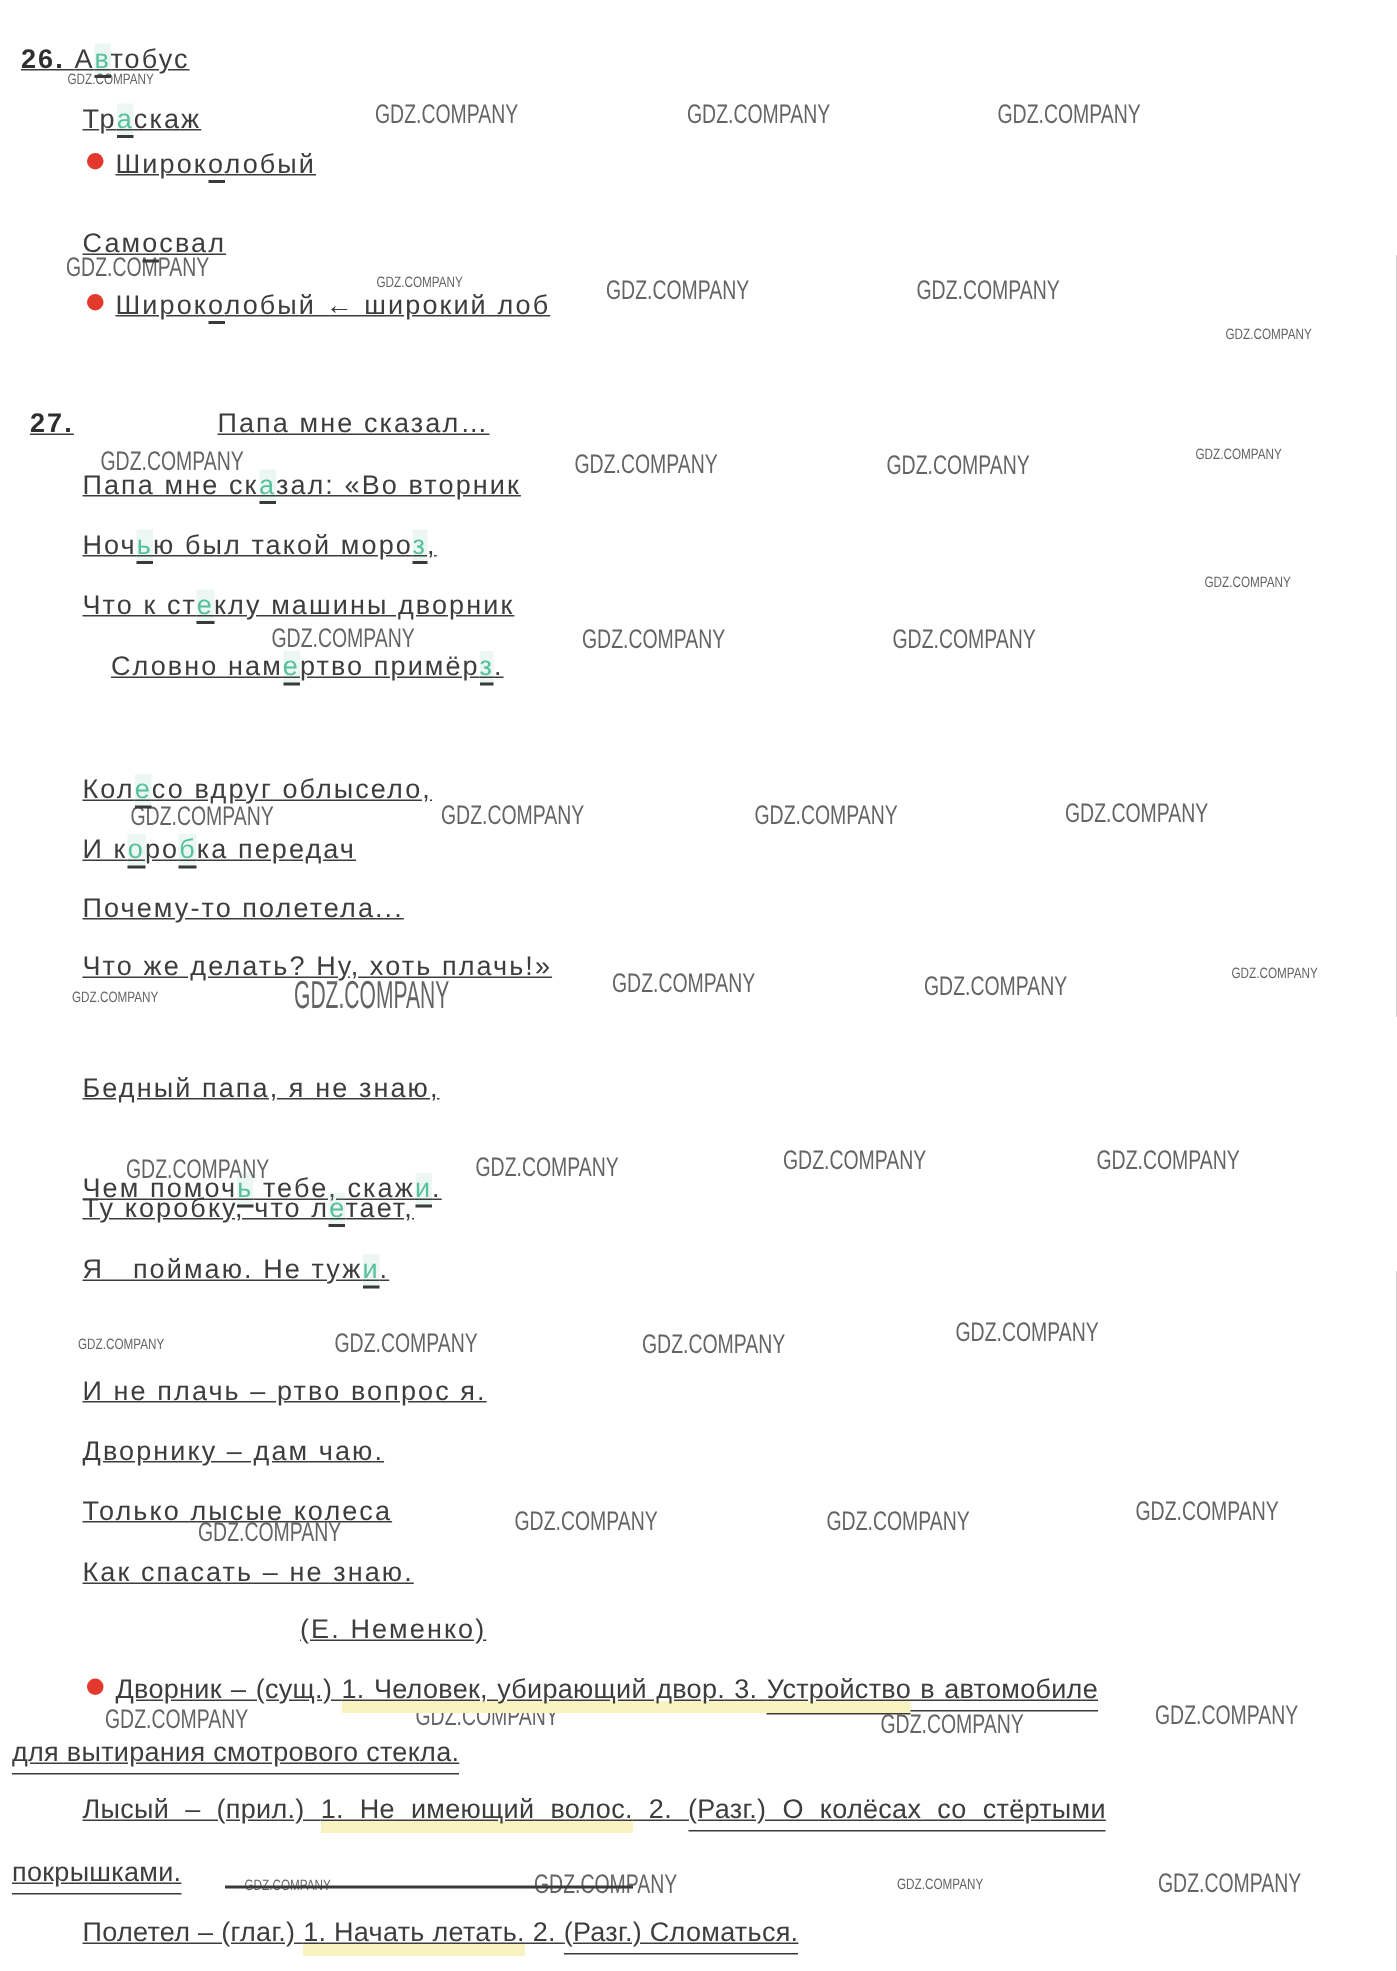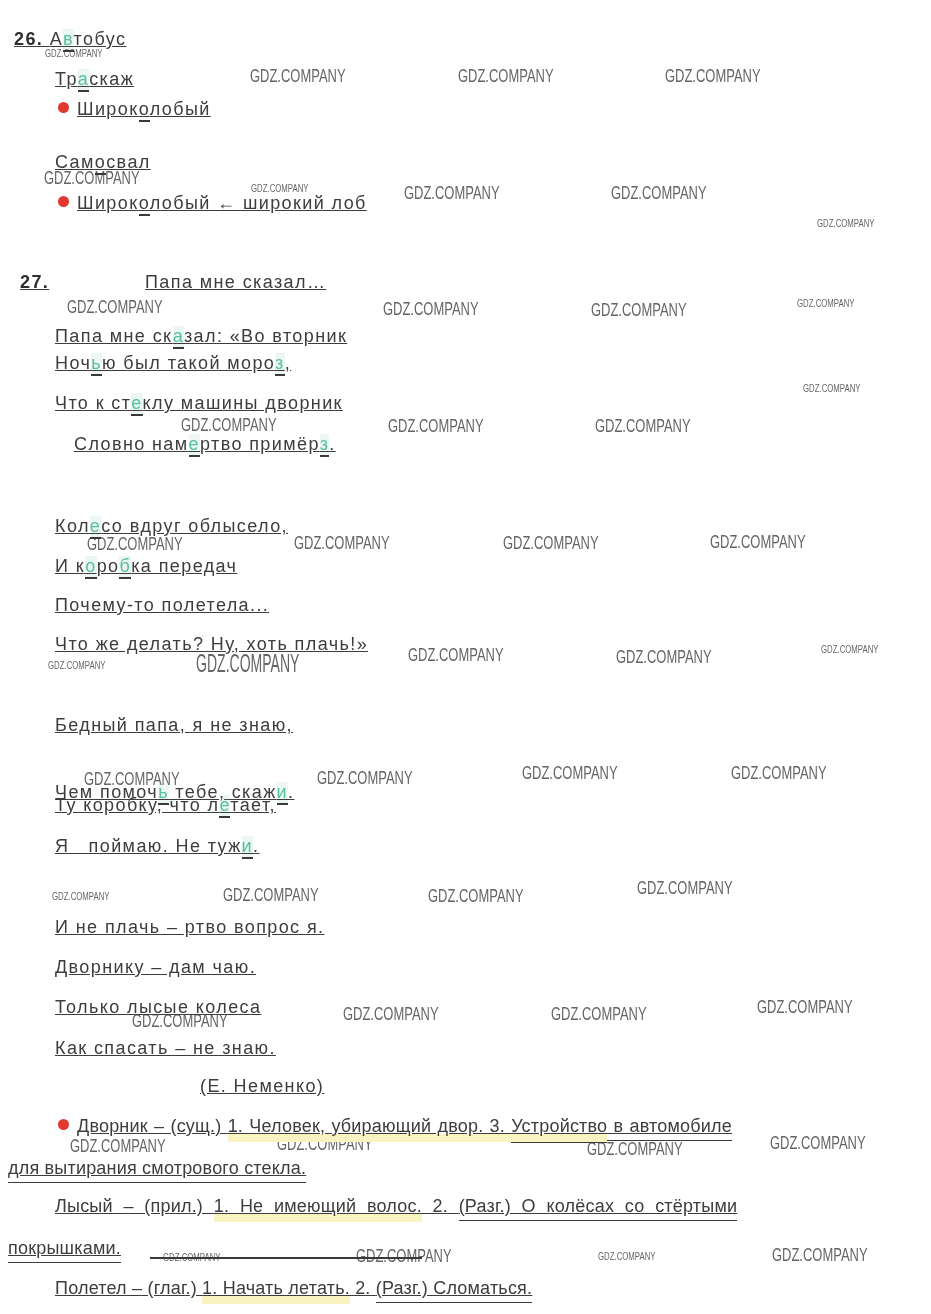--- a/index.html
+++ b/index.html
@@ -83,21 +83,21 @@
       <div class="wm wm-m" style="left: 772px; top: 1245px;">GDZ.COMPANY</div>
     </div>
   <div id="text-layer">
       <div class="line poem" style="left: 14px; top: 26px;"><span class="seg-b">26. </span><span class="">А</span><span class="seg-g seg-u">в</span><span class="">тобус</span></div>
       <div class="line poem" style="left: 55px; top: 66px;"><span class="">Тр</span><span class="seg-g seg-u">а</span><span class="">скаж</span></div>
       <div class="line poem" style="left: 58px; top: 96px; text-align: right;"><span class="dot"></span><span class="">Широк</span><span class="seg-u">о</span><span class="">лобый</span></div>
       <div class="line poem" style="left: 55px; top: 149px;"><span class="">Сам</span><span class="seg-u">о</span><span class="">свал</span></div>
       <div class="line poem" style="left: 58px; top: 190px;"><span class="dot"></span><span class="">Широк</span><span class="seg-u">о</span><span class="">лобый ← широкий лоб</span></div>
       <div class="line poem" style="left: 20px; top: 269px;"><span class="seg-b">27.</span></div>
       <div class="line poem" style="left: 145px; top: 269px;"><span class="">Папа мне сказал…</span></div>
-      <div class="line poem" style="left: 55px; top: 310px; margin-top: 13px;"><span class="">Папа мне ск</span><span class="seg-g seg-u">а</span><span class="">зал: «Во вторник</span></div>
+      <div class="line poem" style="left: 55px; top: 310px;"><span class="">Папа мне ск</span><span class="seg-g seg-u">а</span><span class="">зал: «Во вторник</span></div>
       <div class="line poem" style="left: 55px; top: 350px;"><span class="">Ноч</span><span class="seg-g seg-u">ь</span><span class="">ю был такой моро</span><span class="seg-g seg-u">з</span><span class="">,</span></div>
       <div class="line poem" style="left: 55px; top: 390px;"><span class="">Что к ст</span><span class="seg-g seg-u">е</span><span class="">клу машины дворник</span></div>
       <div class="line poem" style="left: 55px; top: 431px; margin-left: 19px;"><span class="">Словно нам</span><span class="seg-g seg-u">е</span><span class="">ртво примёр</span><span class="seg-g seg-u">з</span><span class="">.</span></div>
       <div class="line poem" style="left: 55px; top: 513px;"><span class="">Кол</span><span class="seg-g seg-u">е</span><span class="">со вдруг облысело,</span></div>
       <div class="line poem" style="left: 55px; top: 553px;"><span class="">И к</span><span class="seg-g seg-u">о</span><span class="">ро</span><span class="seg-g seg-u">б</span><span class="">ка передач</span></div>
       <div class="line poem" style="left: 55px; top: 592px;"><span class="">Почему-то полетела...</span></div>
       <div class="line poem" style="left: 55px; top: 631px;"><span class="">Что же делать? Ну, хоть плачь!»</span></div>
       <div class="line poem" style="left: 55px; top: 712px;"><span class="">Бедный папа, я не знаю,</span></div>
       <div class="line poem" style="left: 55px; top: 779px;"><span class="">Чем помоч</span><span class="seg-g seg-u">ь</span><span class=""> тебе, скаж</span><span class="seg-g seg-u">и</span><span class="">.</span></div>
       <div class="line poem" style="left: 55px; top: 792px;"><span class="">Ту коробку, что л</span><span class="seg-g seg-u">е</span><span class="">тает,</span></div>

